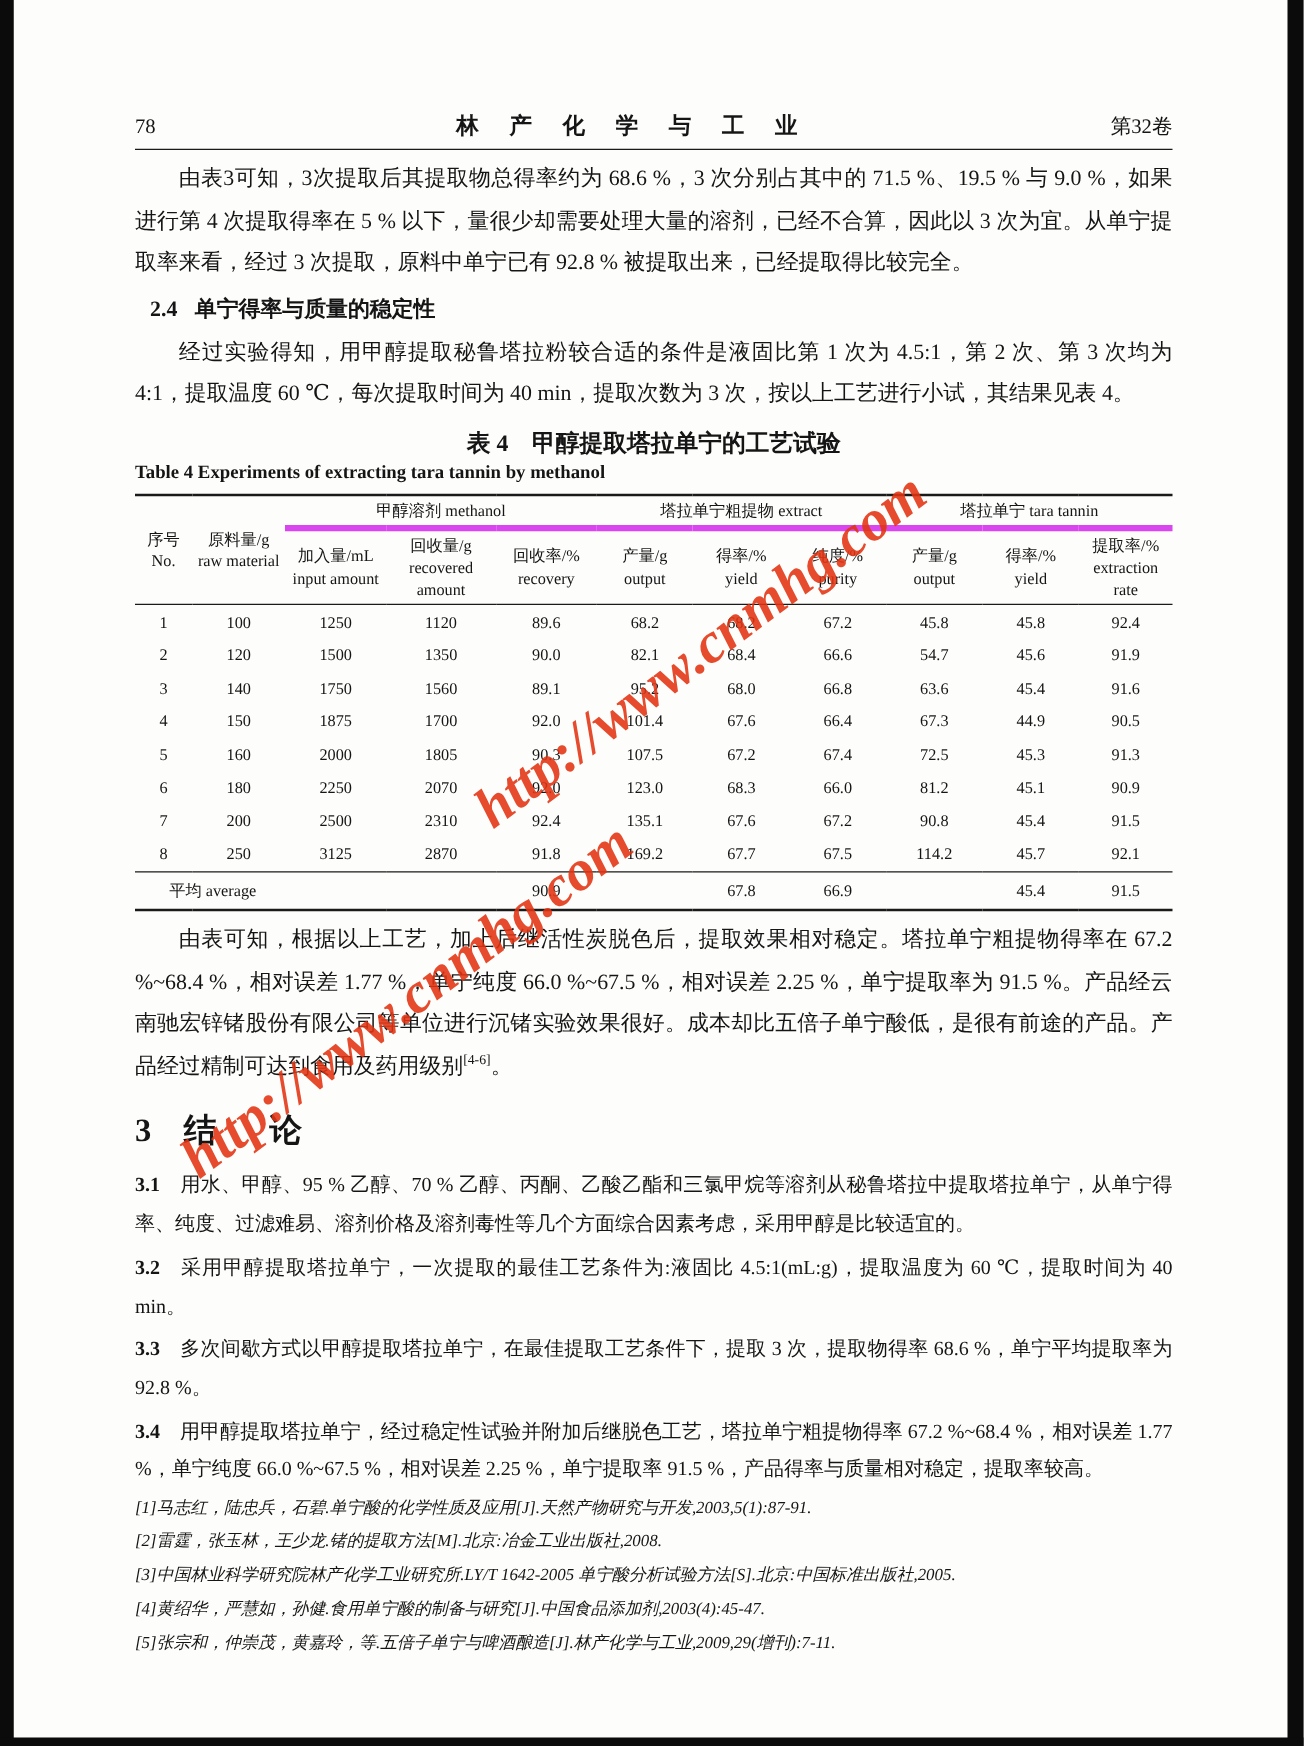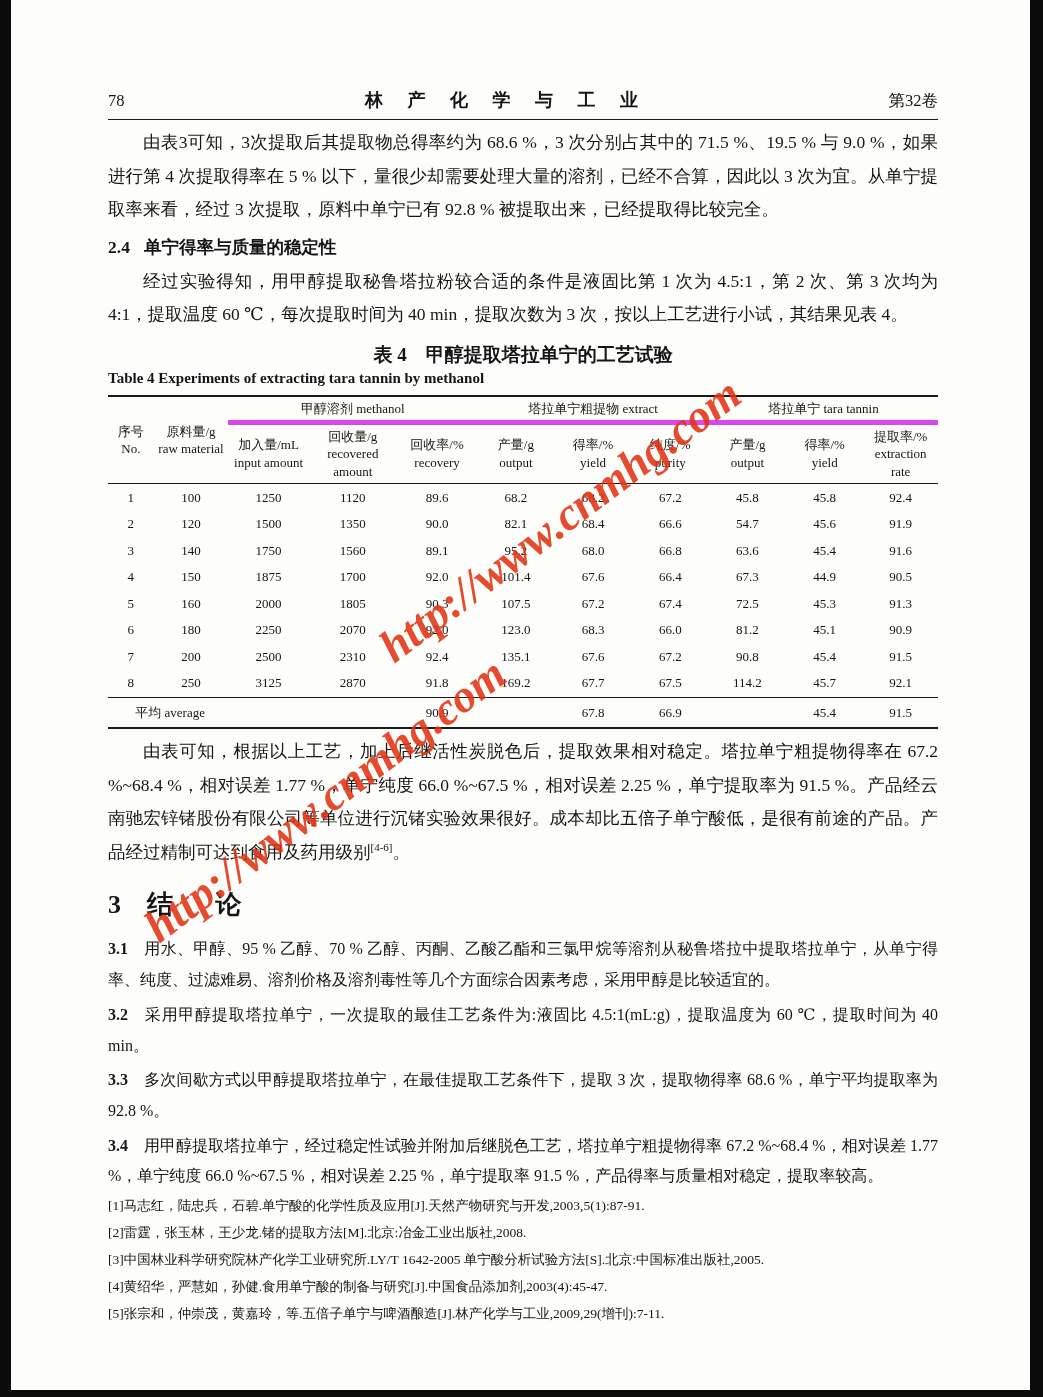--- a/index.html
+++ b/index.html
@@ -15,21 +15,21 @@
 
   .content { position:absolute; left:108px; top:88px; width:830px; }
 
   .pagehead { display:flex; justify-content:space-between; align-items:baseline;
     border-bottom:1.6px solid #1a1a1a; padding-bottom:7px; font-size:17px; }
   .pagehead .journal { font-weight:bold; font-size:18px; letter-spacing:10px; }
   .pagehead .pageno, .pagehead .vol { font-size:16.5px; }
 
   p.body { font-size:17.5px; line-height:1.92; text-align:justify; margin:6px 0 0 0; }
   .indent { text-indent:2em; }
-  .sechead { font-size:17.5px; font-weight:bold; margin:8px 0 0 0; }
+  .sechead { font-size:17.5px; font-weight:bold; margin:8px 0 0 12px; }
   .sechead .num { margin-right:14px; }
 
   .tbl-caption { text-align:center; font-weight:bold; font-size:19px; margin-top:10px; }
   .tbl-caption-en { text-align:left; font-weight:bold; font-size:15px; margin-top:2px;
     font-family:"Liberation Serif","DejaVu Serif",serif; }
 
   table.data { width:100%; border-collapse:collapse; margin-top:8px; font-size:13px;
     border-top:2px solid #1a1a1a; border-bottom:2px solid #1a1a1a; }
   table.data th, table.data td { font-weight:normal; text-align:center;
     padding:3px 2px; line-height:1.35; }
@@ -41,21 +41,21 @@
   table.data tr.avg td.lbl { text-align:center; padding-left:6px; }
 
   .concl-head { font-size:26px; font-weight:bold; margin:18px 0 12px 0; }
   .concl-head .cnum { margin-right:26px; }
   .concl-head .ctitle { letter-spacing:18px; }
   p.item { font-size:16px; line-height:1.92; text-align:justify; margin:4px 0 0 0; }
   p.item b { margin-right:16px; }
 
   .refs-head { font-size:15.5px; font-weight:bold; margin:22px 0 6px 0; }
   ul.refs { list-style:none; margin:0; padding:0; }
-  ul.refs li { font-size:13.5px; line-height:2.0; }
+  ul.refs li { font-size:13.5px; line-height:2.0;font-style:italic; }
 
   .wm { position:absolute; white-space:nowrap; font-size:46px; font-style:italic;
     font-weight:bold; opacity:0.88; transform:rotate(-37deg); transform-origin:0 50%;
     pointer-events:none; font-family:"Liberation Serif","DejaVu Serif",serif; }
   sup { font-size:11px; }
 </style>
 </head>
 <body>
 
 <div class="page">

